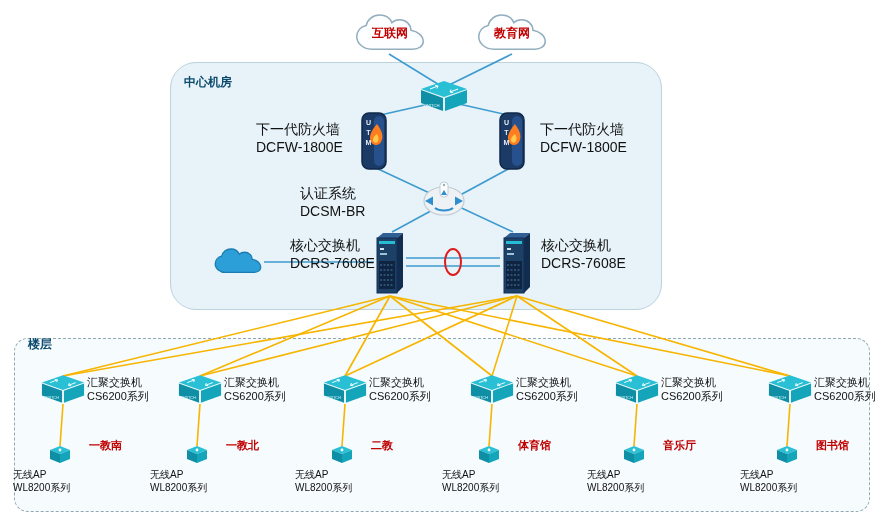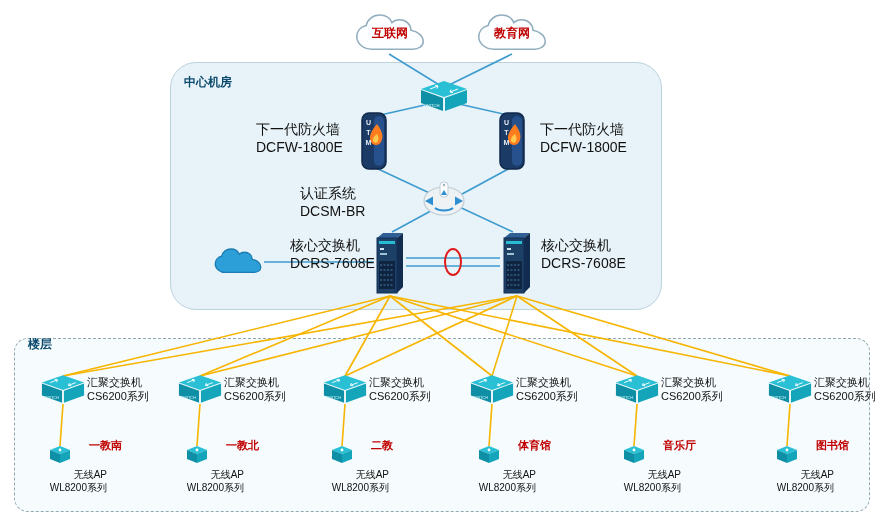--- a/index.html
+++ b/index.html
@@ -17,21 +17,21 @@
   .cloud-text{position:absolute;left:0;top:13px;width:100%;text-align:center;color:#c00000;font-weight:bold;font-size:12px;z-index:4}
   .fw{position:absolute;z-index:3}
   .utm{position:absolute;left:5px;top:7px;writing-mode:vertical-lr;text-orientation:upright;font-size:7px;font-weight:bold;letter-spacing:3px;color:#e8eef6;z-index:4}
   .group{position:absolute;top:374px;width:160px;height:145px;z-index:3}
   .group .sw{position:absolute;left:0;top:0;width:44px;height:30px}
   .group .sw svg{display:block;width:100%;height:100%}
   .group .sw-lbl{position:absolute;left:46px;top:1px;font-size:11px;line-height:1.3;color:#111;white-space:nowrap}
   .group .loc{position:absolute;left:48px;top:64px;color:#c00000;font-weight:bold;font-size:11px;white-space:nowrap}
   .group .ap{position:absolute;left:6px;top:70px;width:26px;height:20px}
   .group .ap svg{display:block;width:100%;height:100%}
-  .group .ap-lbl{position:absolute;left:-28px;top:94px;width:94px;text-align:right;font-size:10px;line-height:1.3;color:#111;white-space:nowrap}
+  .group .ap-lbl{position:absolute;left:-28px;top:94px;width:94px;text-align:left;font-size:10px;line-height:1.3;color:#111;white-space:nowrap}
 </style>
 </head>
 <body>
 
 <div id="stage">
 
   <div id="room" class="container-box"></div>
   <div id="floor" class="container-box"></div>
 
   <svg id="wires" width="884" height="519">

